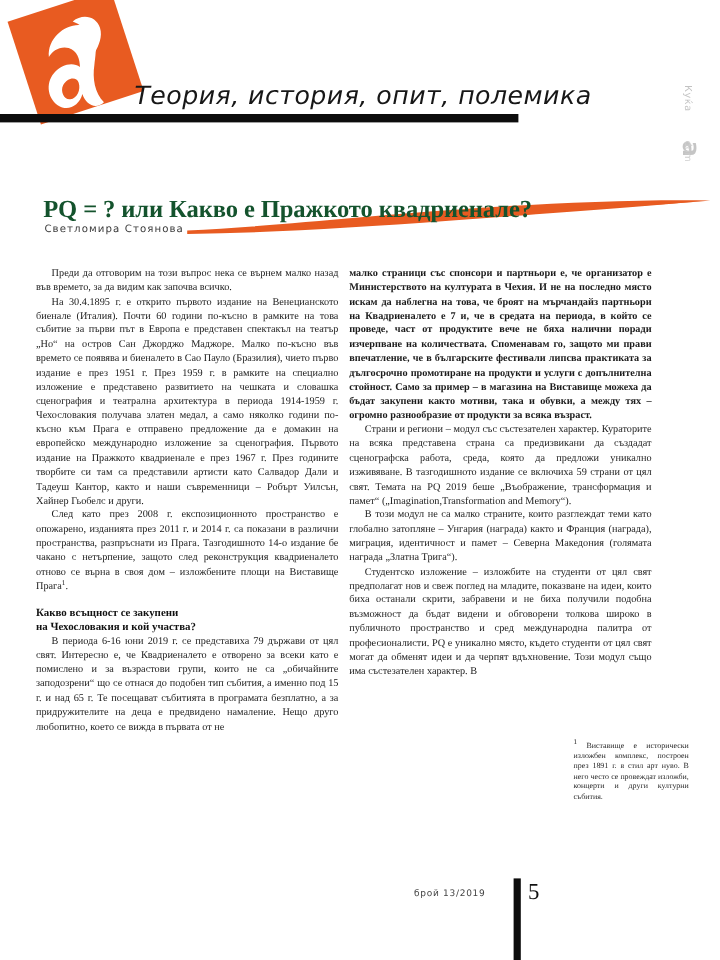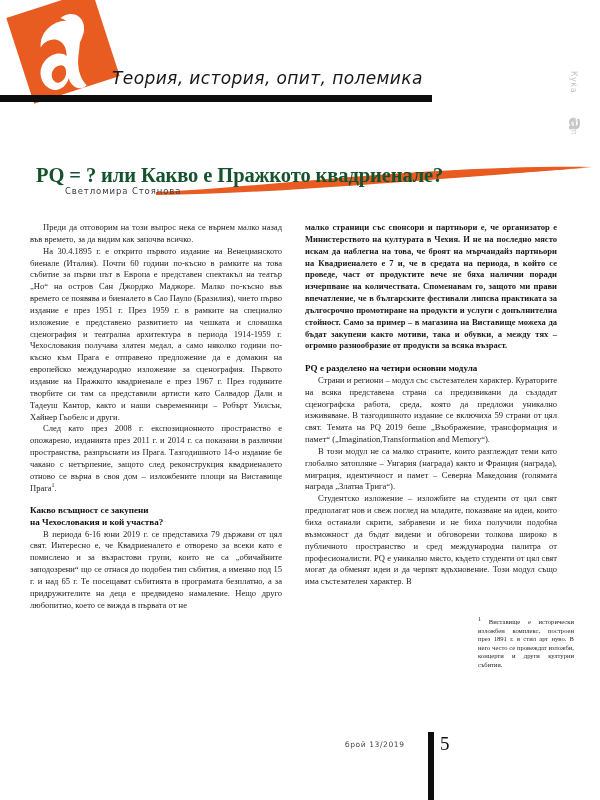--- a/index.html
+++ b/index.html
@@ -48,21 +48,21 @@
     top: 95px;
     width: 432px;
     height: 7px;
     background: #0d0d0d;
   }
   .masthead-title {
     position: absolute;
     left: 112px;
     top: 68px;
     font-family: "DejaVu Sans", sans-serif;
-    font-size: 17px;
+    font-size: 21px;
     font-style: italic;
     letter-spacing: 0.4px;
     color: #171717;
     white-space: nowrap;
     text-align: center;
   }
   .watermark {
     position: absolute;
     right: 9px;
     top: 82px;
@@ -132,32 +132,31 @@
     white-space: nowrap;
   }
   .article-byline {
     position: absolute;
     left: 1px;
     top: 36px;
     font-family: "DejaVu Sans", sans-serif;
     font-size: 8.5px;
     color: #3a3a3a;
     letter-spacing: 0.9px;
-    margin-left: 28px;
   }
 
   
   .columns {
     position: absolute;
     left: 30px;
     top: 222px;
     width: 545px;
     height: 510px;
     display: flex;
-    gap: 23px;
+    gap: 9px;
   }
   .col {
     width: 252px;
     font-size: 8.55px;
     line-height: 11.85px;
     text-align: justify;
     color: #1b1b1b;
   }
   .col p {
     margin: 0;
@@ -283,21 +282,20 @@
       <span>Какво всъщност се закупени</span><br>
       <span>на Чехословакия и кой участва?</span>
     </h2>
 
     <p>В периода 6-16 юни 2019 г. се представиха 79 държави от цял свят. Интересно е, че Квадриеналето е отворено за всеки като е помислено и за възрастови групи, които не са „обичайните заподозрени“ що се отнася до подобен тип събития, а именно под 15 г. и над 65 г. Те посещават събитията в програмата безплатно, а за придружителите на деца е предвидено намаление. Нещо друго любопитно, което се вижда в първата от не</p>
   </div>
 
   <div class="col">
     <p class="noindent">малко страници със спонсори и партньори е, че организатор е Министерството на културата в Чехия. И не на последно място искам да наблегна на това, че броят на мърчандайз партньори на Квадриеналето е 7 и, че в средата на периода, в който се проведе, част от продуктите вече не бяха налични поради изчерпване на количествата. Споменавам го, защото ми прави впечатление, че в българските фестивали липсва практиката за дългосрочно промотиране на продукти и услуги с допълнителна стойност. Само за пример – в магазина на Виставище можеха да бъдат закупени както мотиви, така и обувки, а между тях – огромно разнообразие от продукти за всяка възраст.</p>
 
-    <h2 class="sec">PQ е разделено на четири основни модула</h2>
 
     <p><span class="lead-b">Страни и региони</span><span> – модул със състезателен характер. Кураторите на всяка представена страна са предизвикани да създадат сценографска работа, среда, която да предложи уникално изживяване. В тазгодишното издание се включиха 59 страни от цял свят. Темата на PQ 2019 беше „Въображение, трансформация и памет“ („Imagination,Transformation and Memory“).</span></p>
 
     <p>В този модул не са малко страните, които разглеждат теми като глобално затопляне – Унгария (награда) както и Франция (награда), миграция, идентичност и памет – Северна Македония (голямата награда „Златна Трига“).</p>
 
 
     <p><span class="lead-b">Студентско изложение</span><span> – изложбите на студенти от цял свят предполагат нов и свеж поглед на младите, показване на идеи, които биха останали скрити, забравени и не биха получили подобна възможност да бъдат видени и обговорени толкова широко в публичното пространство и сред международна палитра от професионалисти. PQ е уникално място, където студенти от цял свят могат да обменят идеи и да черпят вдъхновение. Този модул също има състезателен характер. В</span></p>
   </div>
 </div>
 

